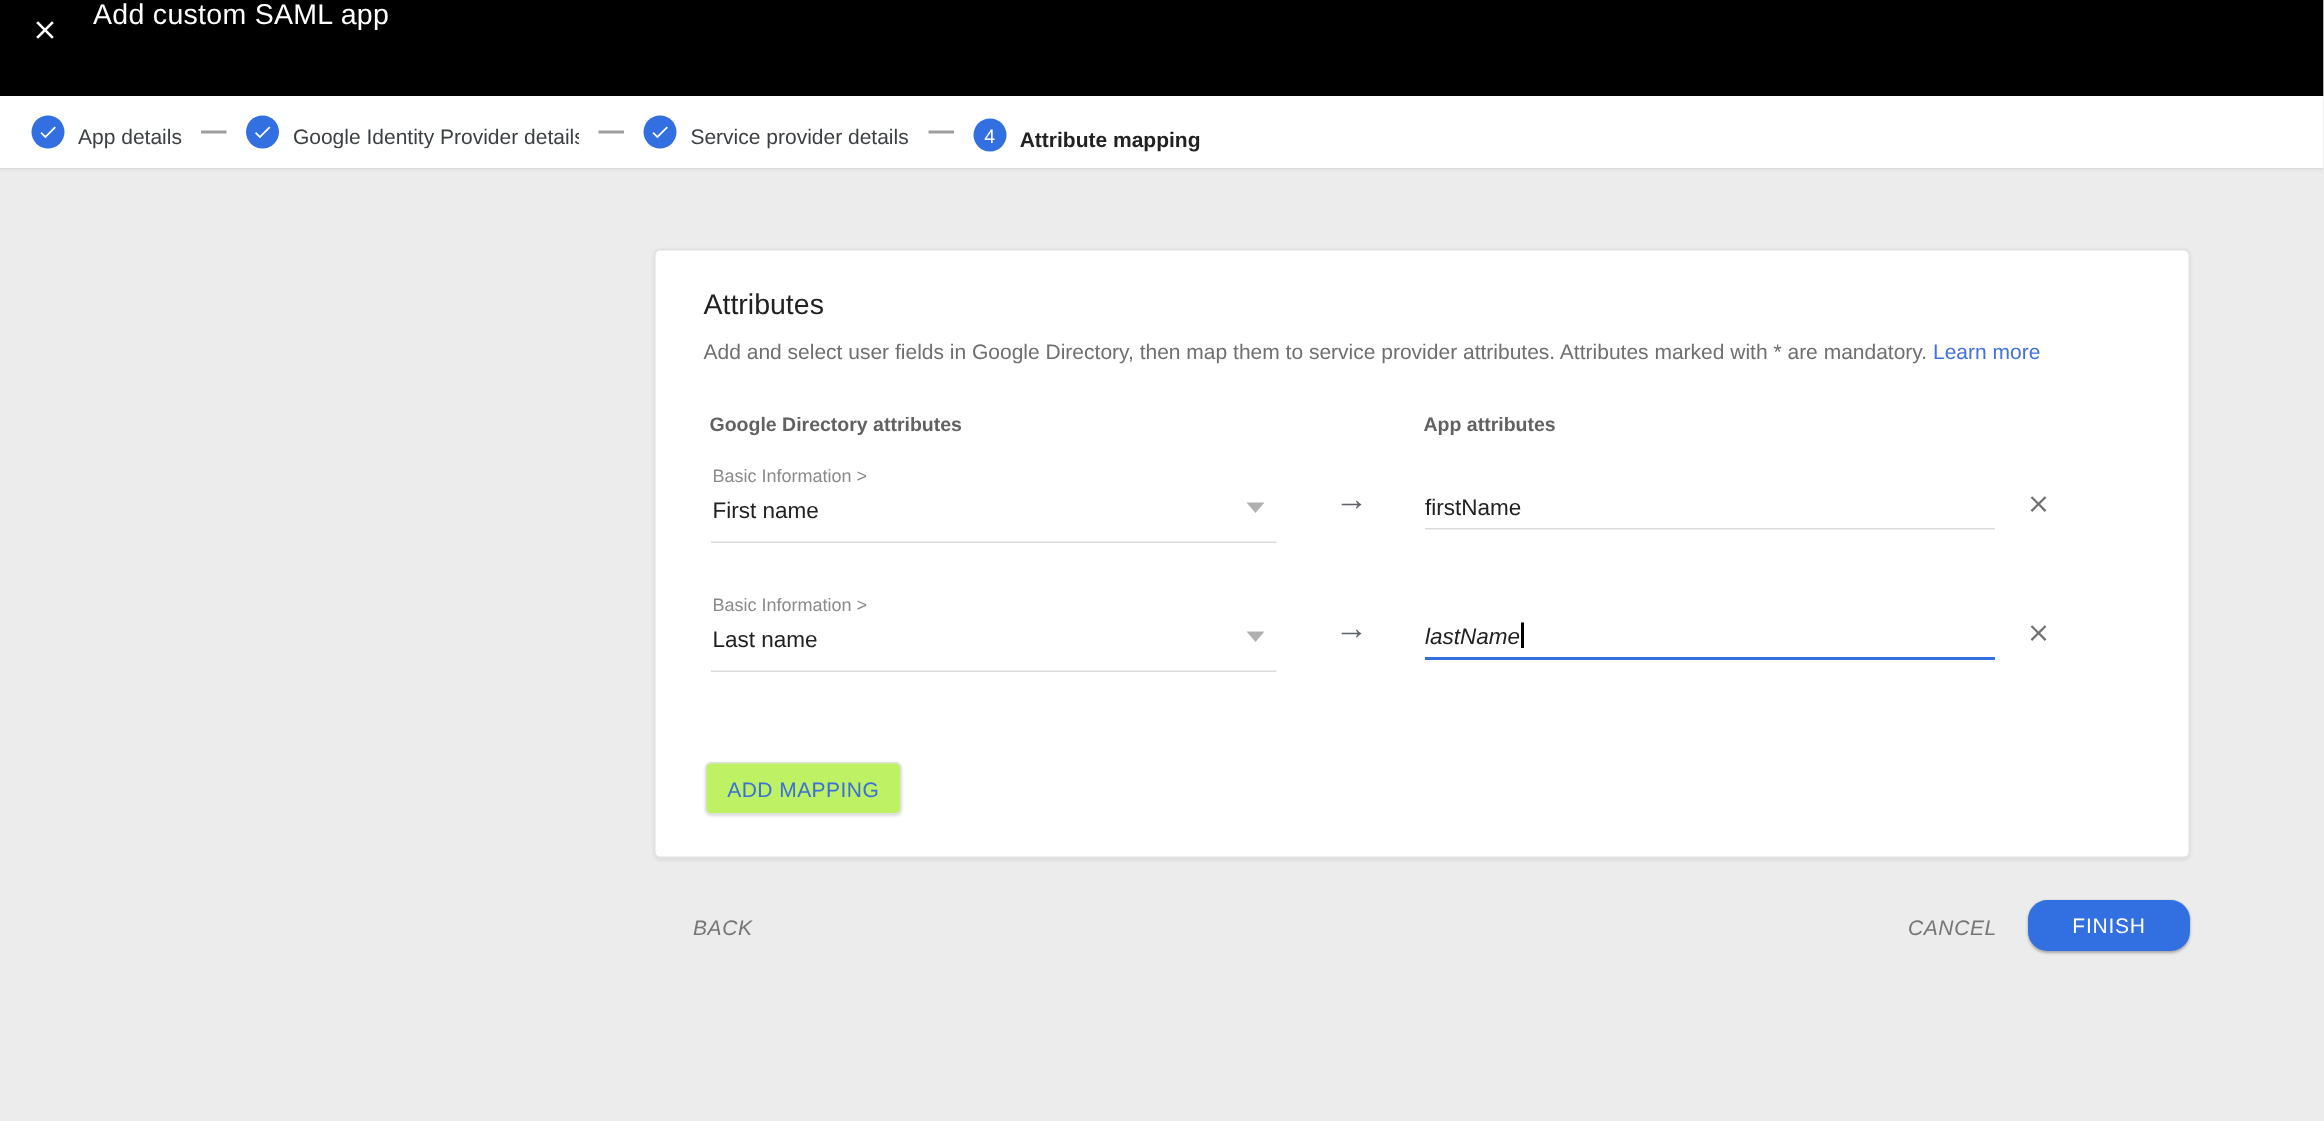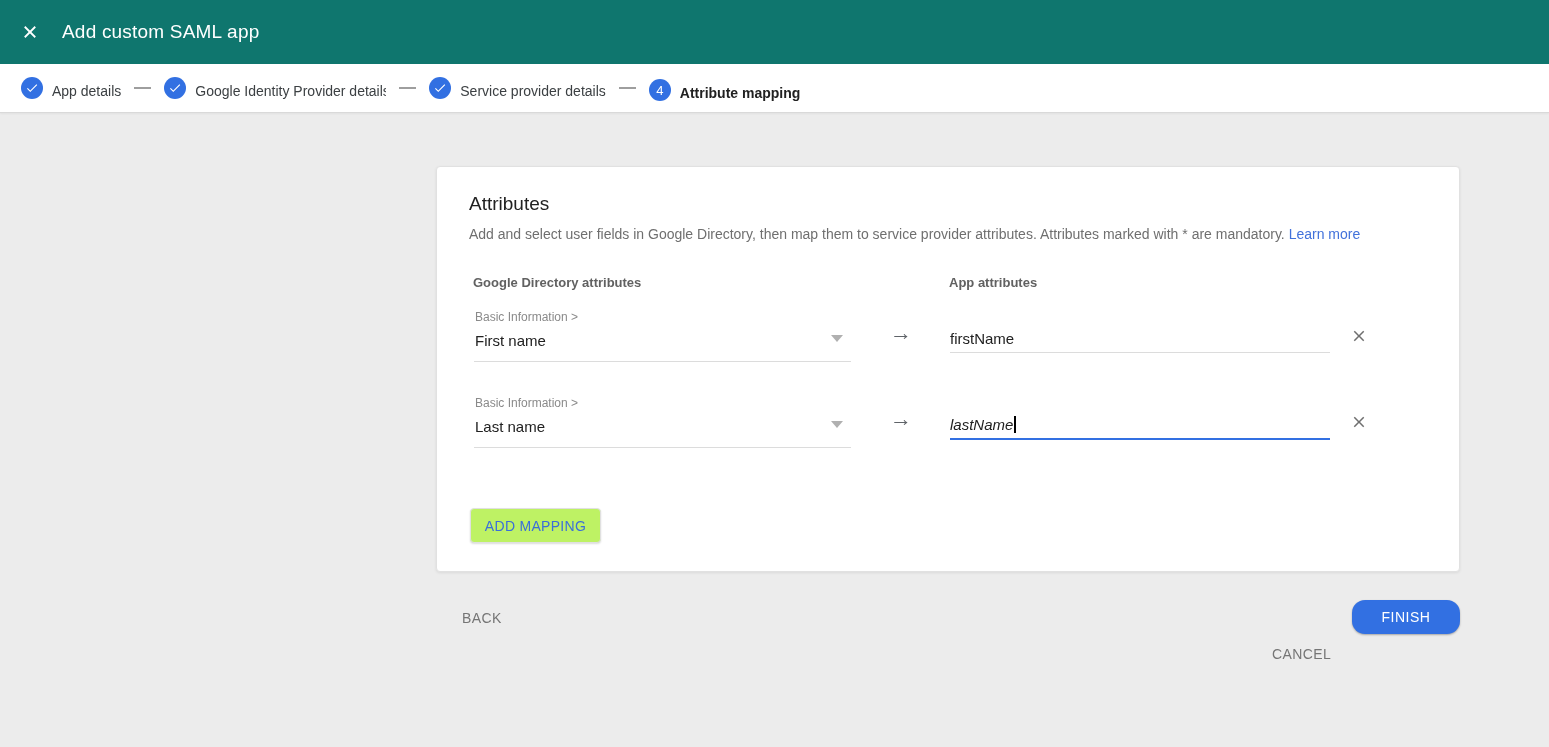--- a/index.html
+++ b/index.html
@@ -8,21 +8,21 @@
     position:relative;
     font-family:"Liberation Sans", sans-serif;
     background:#ececec;
     overflow:hidden;
     color:#212121;
   }
 
   
   .header {
     position:absolute; top:0; left:0; width:1549px; height:64px;
-    background:#0f766e; display:flex; align-items:center;
+    background:#000000; display:flex; align-items:flex-start;
   }
   .header-close {
     width:40px; height:40px; margin-left:10px;
     display:flex; align-items:center; justify-content:center;
     cursor:pointer;
   }
   .header-title {
     color:#ffffff; font-size:19px; font-weight:400; margin-left:12px;
     letter-spacing:.2px;
   }
@@ -116,23 +116,24 @@
     font-family:"Liberation Sans", sans-serif;
     display:flex; align-items:center; justify-content:center; cursor:pointer;
   }
 
   
   .footer-btn-text {
     position:absolute; top:610px;
     font-size:14px; font-weight:500; color:#757575; letter-spacing:.4px;
     cursor:pointer; background:none; border:none;
     font-family:"Liberation Sans", sans-serif;
+    font-style:italic;
   }
   .footer-back { left:462px; }
-  .footer-cancel { left:1272px;margin-top:36px; }
+  .footer-cancel { left:1272px; }
   .finish-btn {
     position:absolute; left:1352px; top:600px; width:108px; height:34px;
     background:#3270e2; border:none; border-radius:13px;
     box-shadow:0 1px 2px rgba(0,0,0,0.3);
     color:#ffffff; font-size:14px; font-weight:500; letter-spacing:.5px;
     font-family:"Liberation Sans", sans-serif; cursor:pointer;
   }
 </style>
 </head>
 <body>

